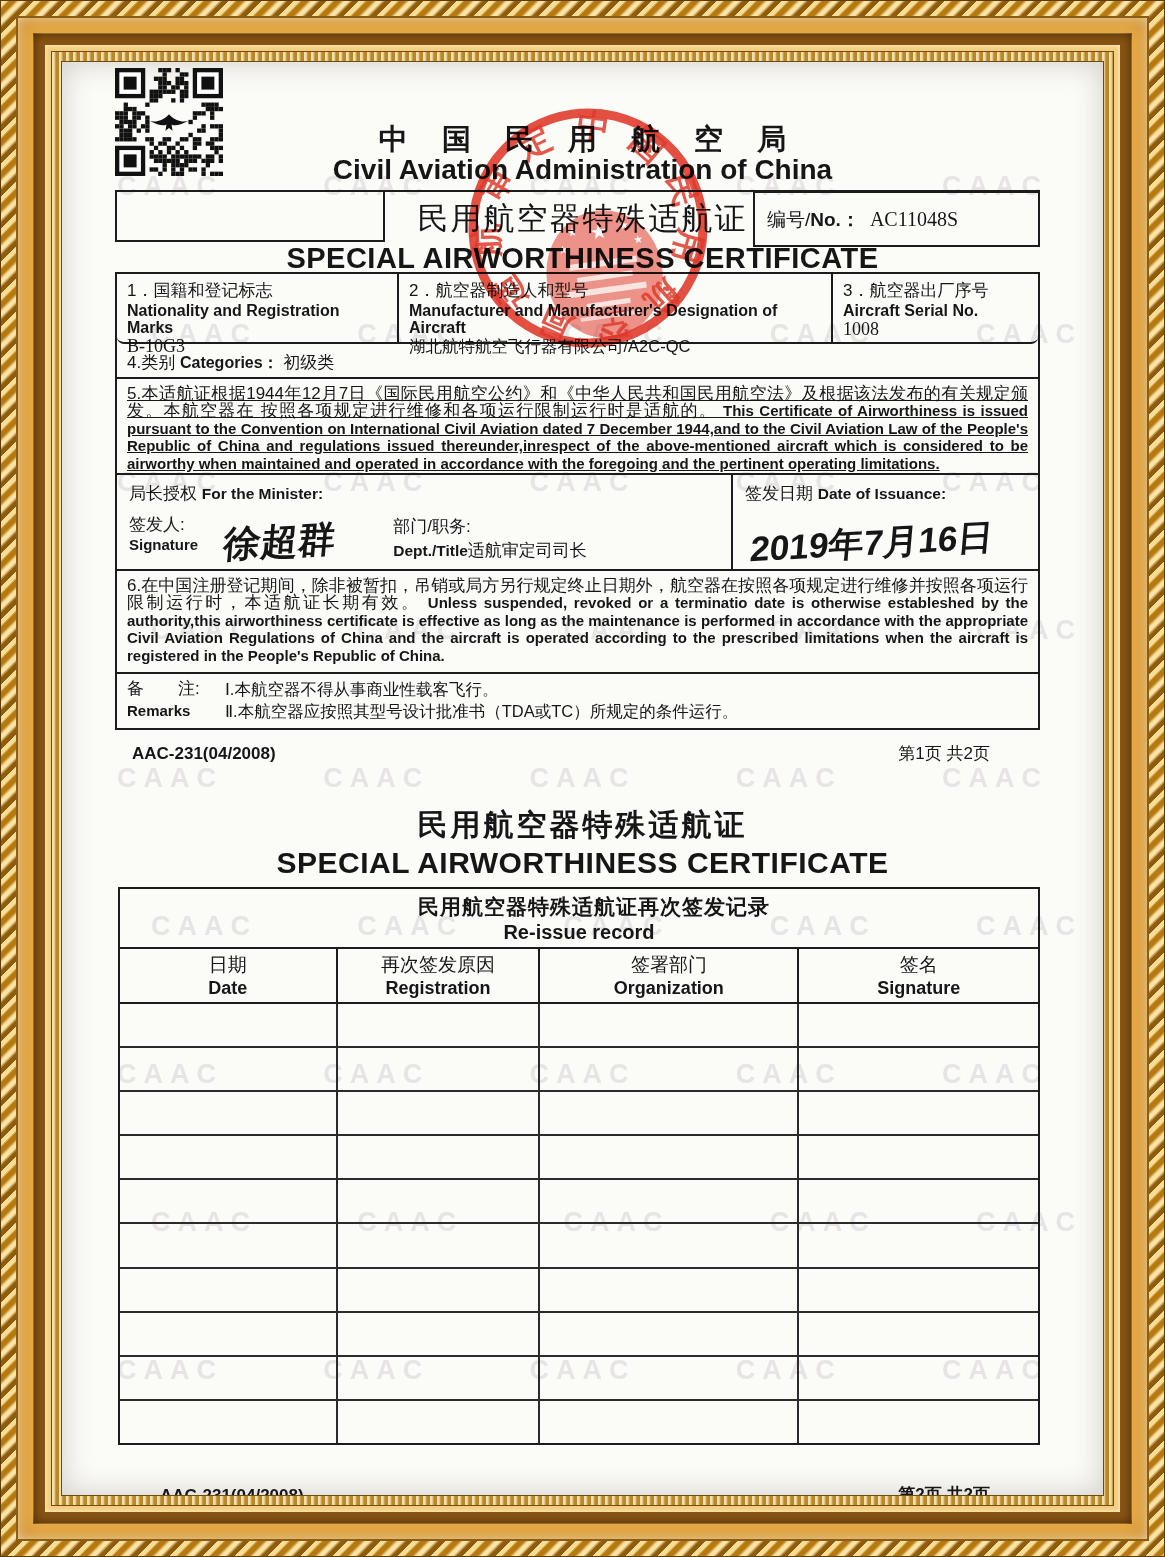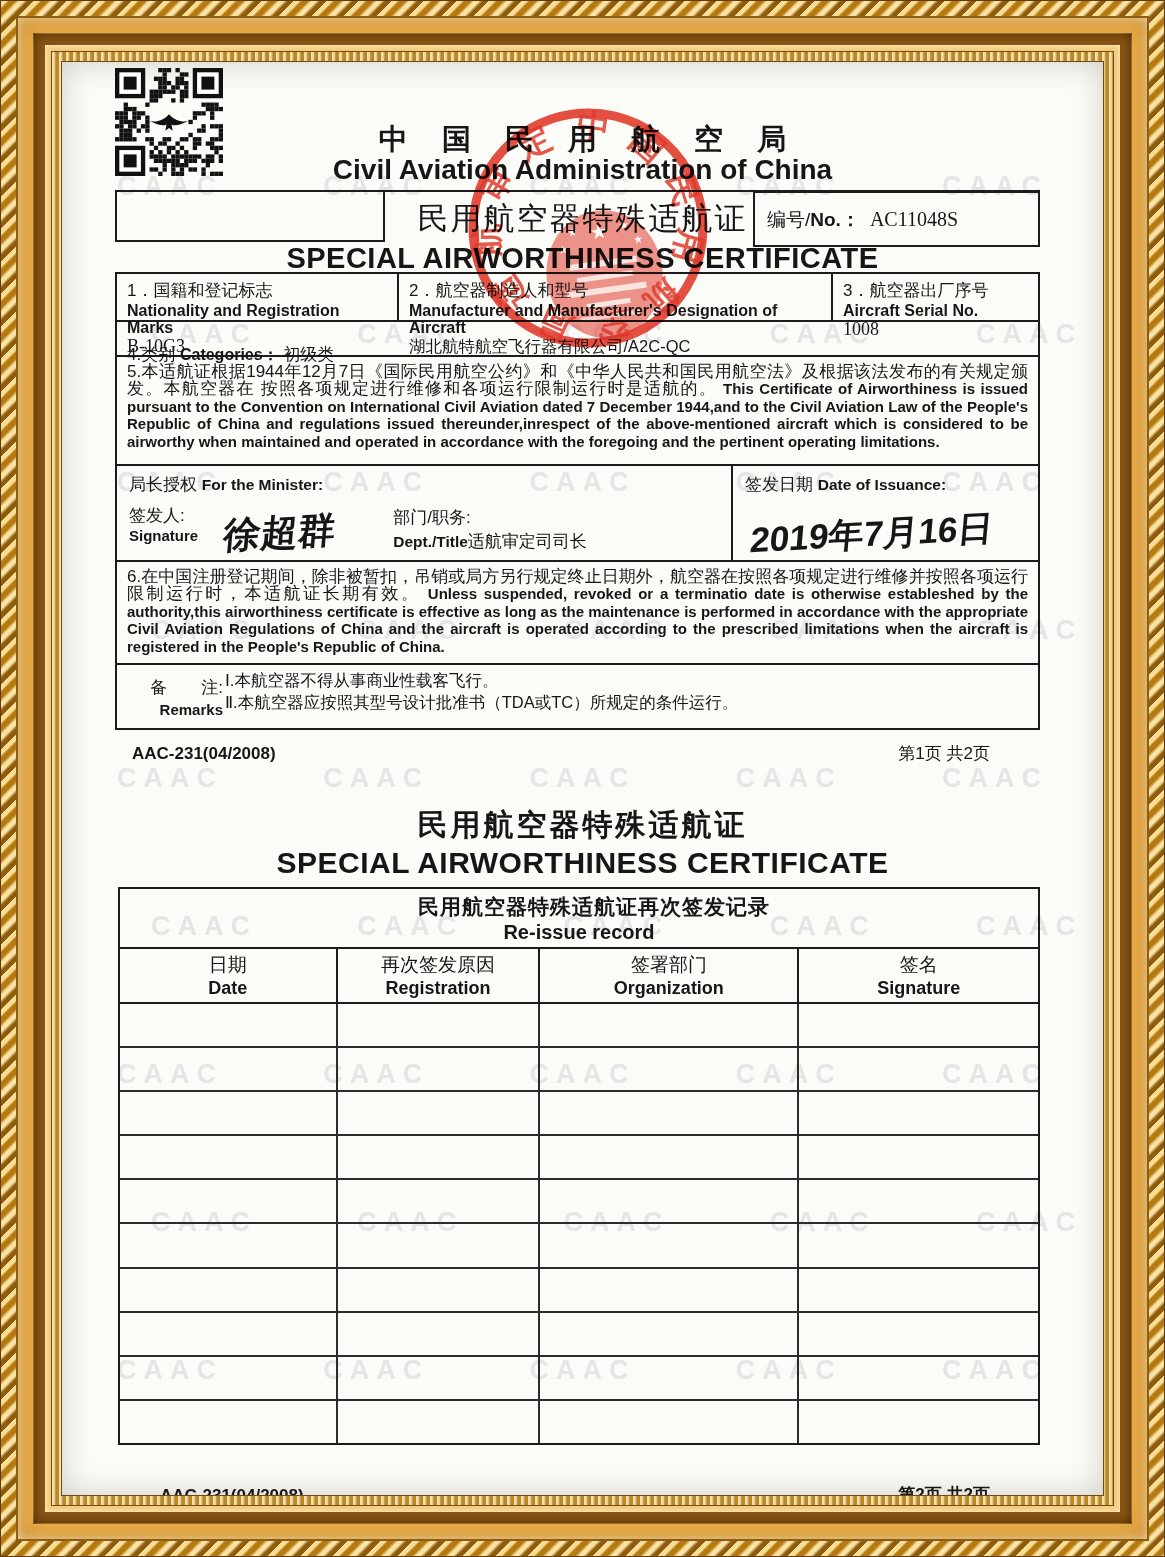--- a/index.html
+++ b/index.html
@@ -45,51 +45,51 @@
   .certno .val{font-family:"Liberation Serif","DejaVu Serif",serif;font-size:20px;margin-left:10px;}
   .cert-title-cn{left:0;top:136px;width:100%;text-align:center;font-size:31px;font-weight:500;letter-spacing:2px;}
   .cert-title-en{left:0;top:180px;width:100%;text-align:center;font-size:29px;font-weight:bold;letter-spacing:.5px;}
 
   
   .t1{left:53px;top:210px;width:925px;height:458px;border:2px solid #1c1c1c;}
   .t1 .row{display:flex;box-sizing:border-box;border-bottom:2px solid #1c1c1c;}
   .t1 .row:last-child{border-bottom:none;}
   .cell{box-sizing:border-box;padding:5px 10px;}
   .cb{border-right:2px solid #1c1c1c;}
-  .r1{height:48px;}
+  .r1{height:70px;border-radius:7px;}
   .r2{height:35px;}
-  .r3{height:109px;}
+  .r3{height:96px;text-decoration:underline;}
   .r4{height:96px;}
   .r5{height:103px;}
   .r6{height:49px;}
   .lab-cn{font-size:17px;}
   .lab-en{font-size:16px;font-weight:bold;line-height:17px;}
   .val-serif{font-family:"Liberation Serif","DejaVu Serif",serif;font-size:18px;}
   .val-cn{font-size:16.5px;}
   .para{font-size:17px;line-height:17.4px;text-align:justify;padding:6px 10px;}
   .para b{font-size:15px;}
-  .cats{font-size:17px;padding-top:21px;}
+  .cats{font-size:17px;padding-top:7px;}
   .cats b{font-size:16px;}
 
   
   .min-cell{flex:1;padding:7px 12px;}
   .min-l1{font-size:17px;}
   .min-l1 b,.date-l1 b{font-size:15.5px;}
   .signer{display:flex;align-items:flex-start;margin-top:10px;}
   .sig-lbl{font-size:17px;line-height:20px;}
   .sig-lbl b{font-size:15px;}
   .script{font-weight:600;transform:skewX(-8deg) rotate(-3deg);white-space:nowrap;}
   .sig-script{font-size:37px;margin:2px 0 0 26px;}
   .dept{margin-left:58px;font-size:17px;line-height:24px;}
   .dept b{font-size:15.5px;}
   .date-cell{width:281px;padding:7px 12px;}
   .date-script{font-size:35px;margin:14px 0 0 6px;}
 
   
-  .rem-lbl{width:96px;font-size:17px;line-height:22px;padding:12px 0 0 10px;text-align:right;}
+  .rem-lbl{width:96px;font-size:17px;line-height:22px;padding:4px 0 0 10px;}
   .rem-lbl b{font-size:15px;}
   .rem-body{flex:1;font-size:16.5px;line-height:22px;padding:4px 6px 0 2px;}
 
   .foot{font-size:17px;}
   .foot1-l{left:70px;top:682px;font-weight:bold;}
   .foot1-r{right:113px;top:680px;}
 
   
   .p2-title-cn{left:0;top:743px;width:100%;text-align:center;font-size:30px;font-weight:700;letter-spacing:3px;}
   .p2-title-en{left:0;top:784px;width:100%;text-align:center;font-size:30px;font-weight:bold;letter-spacing:.5px;}

